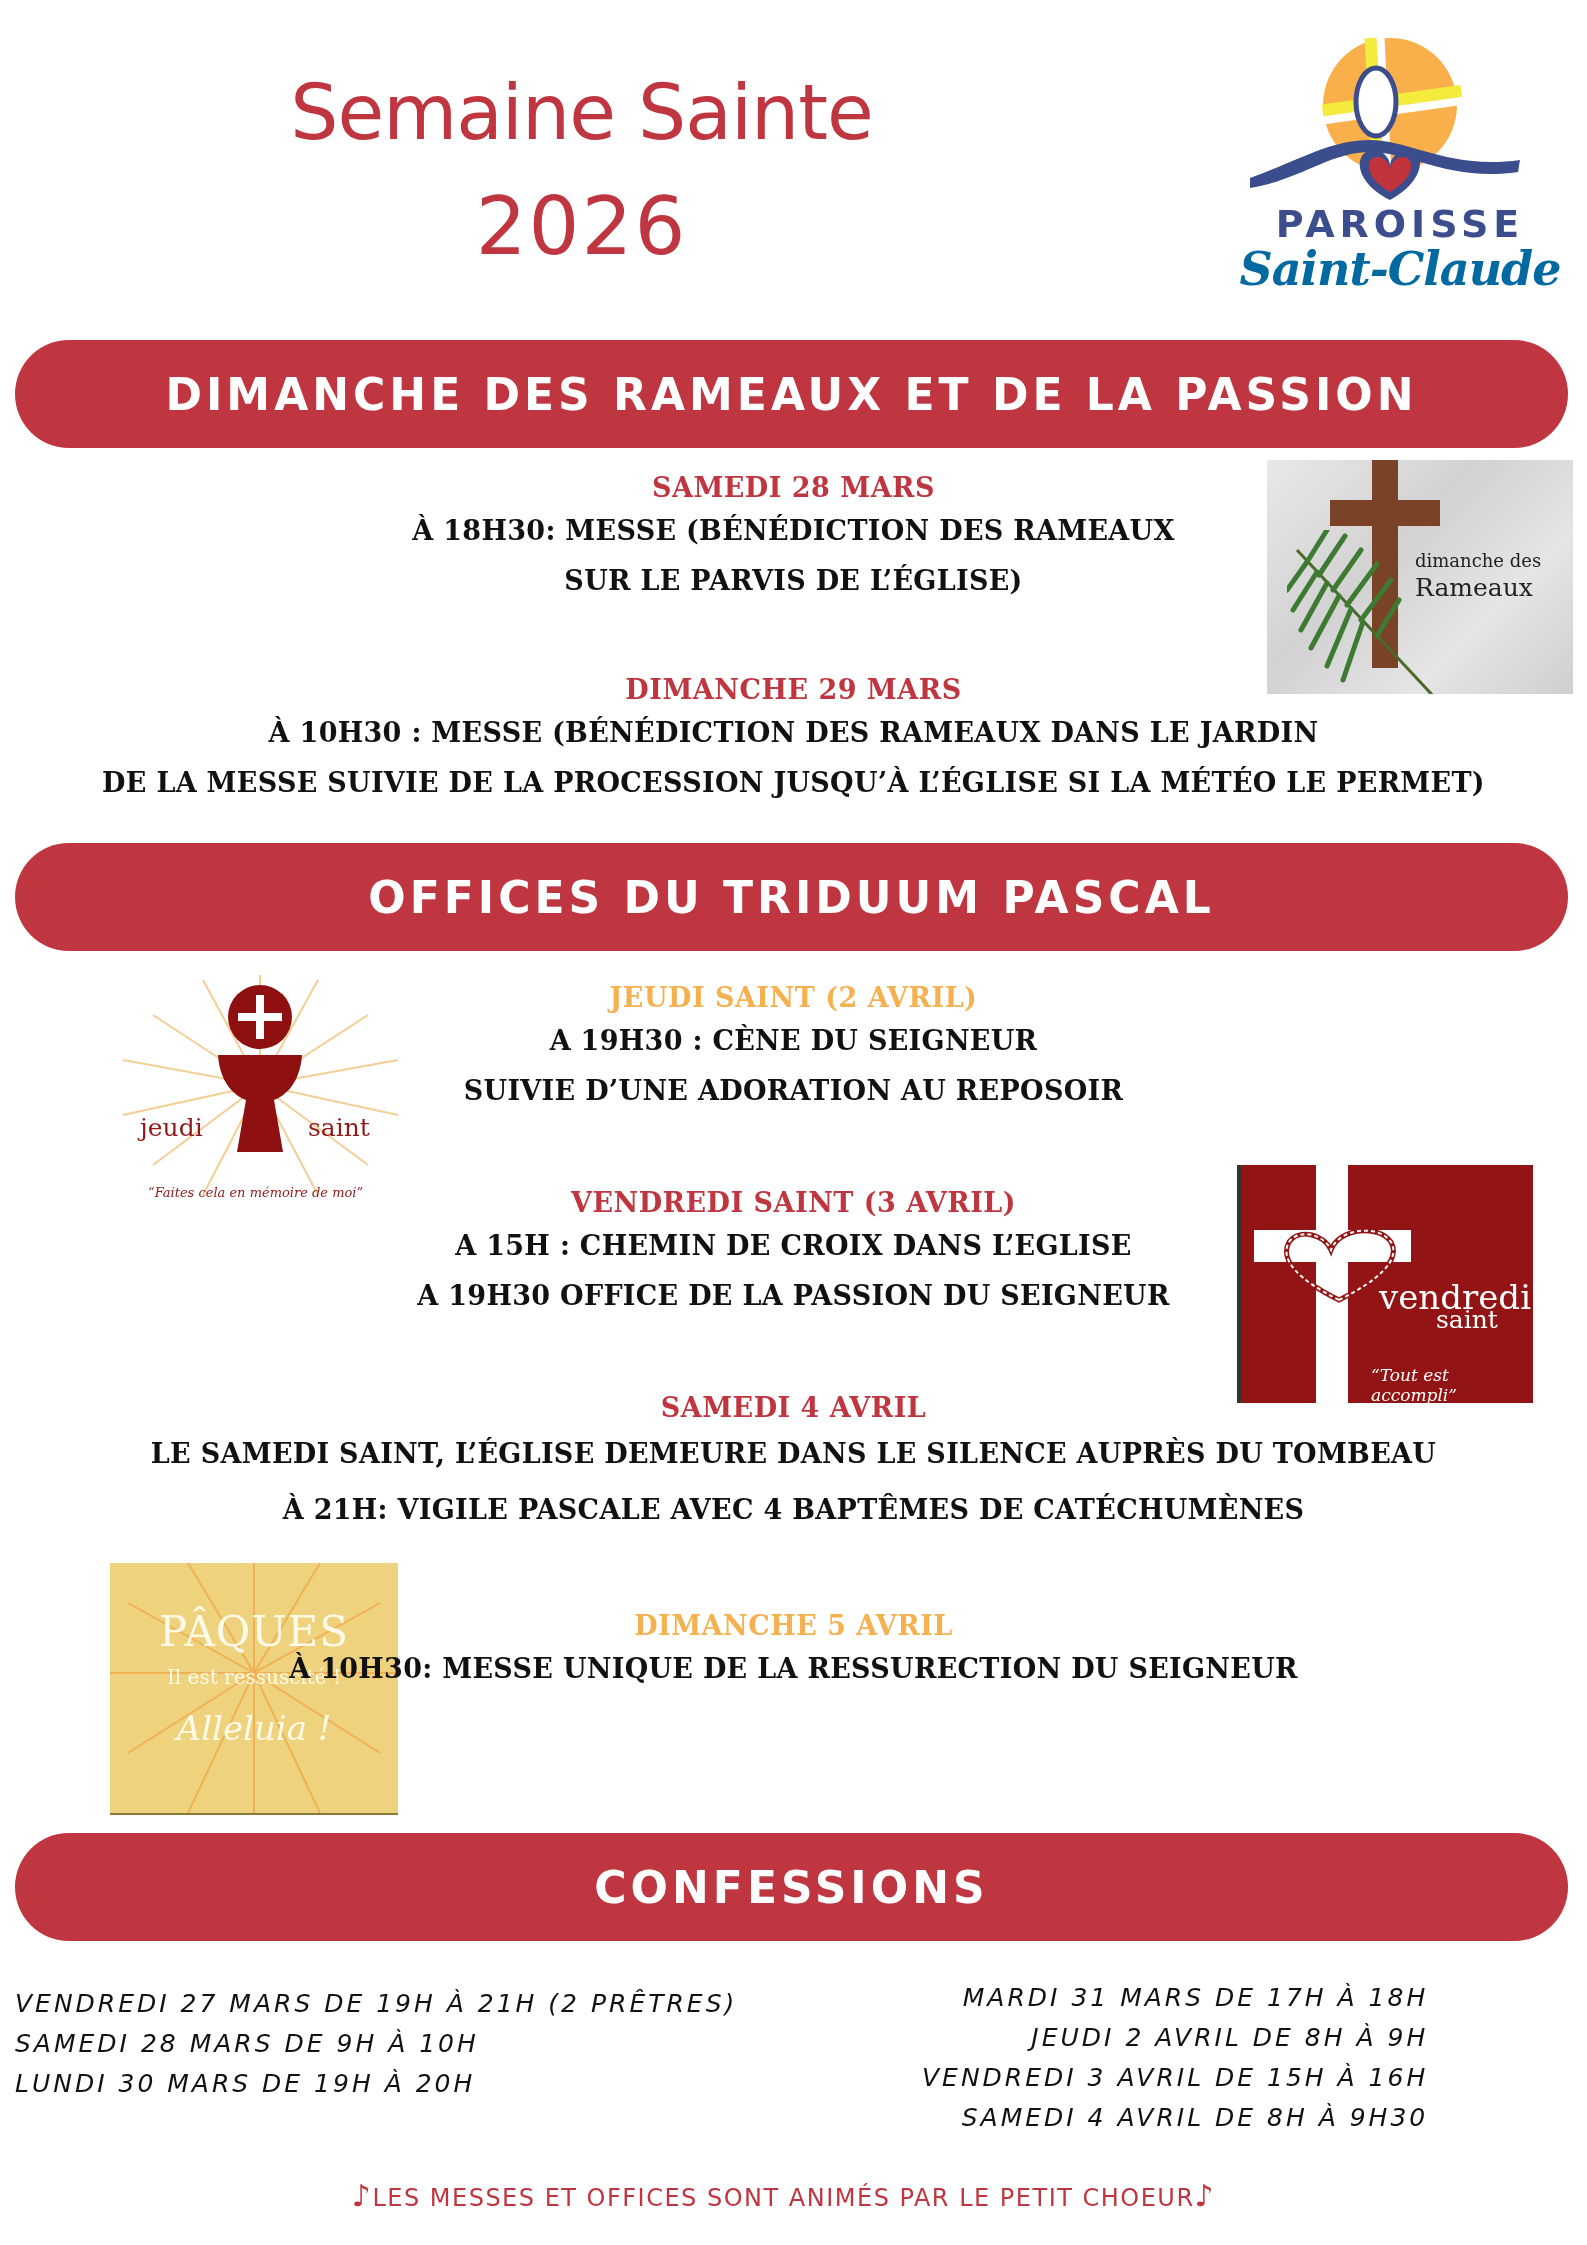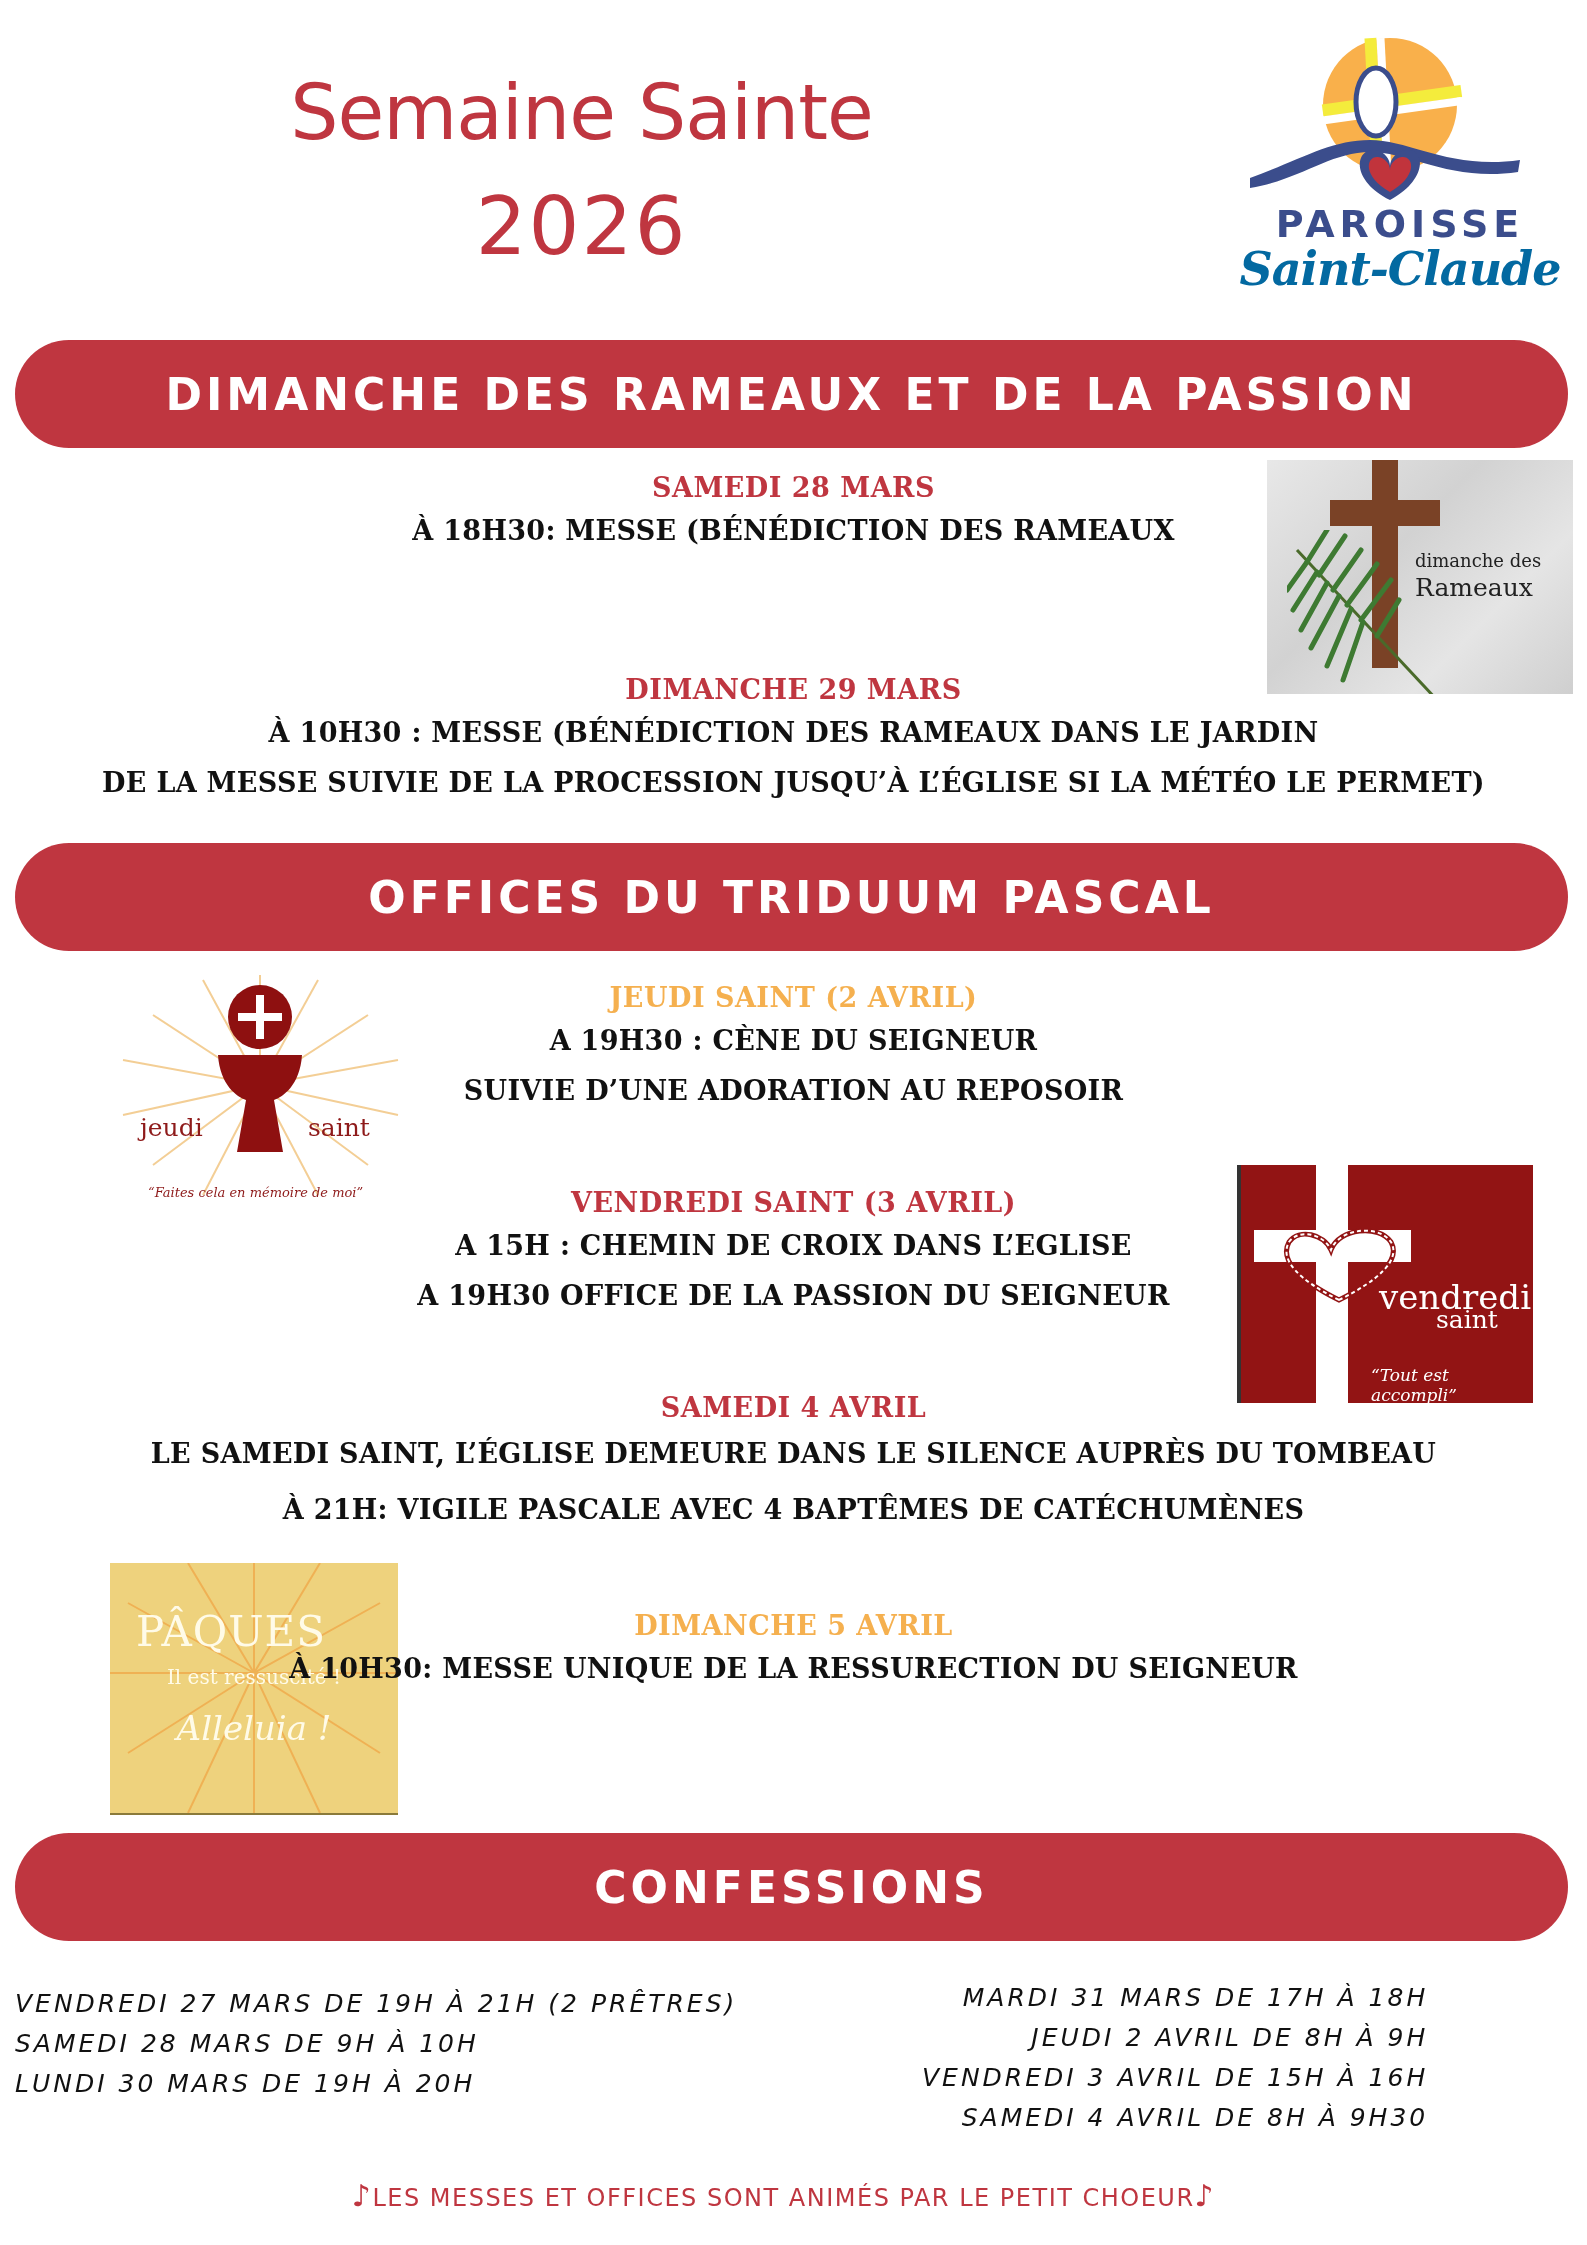--- a/index.html
+++ b/index.html
@@ -32,21 +32,21 @@
   .jeudi .q { position:absolute; left:30px; top:210px; font-family:"DejaVu Serif", serif; font-style:italic; color:#8e1a1a; font-size:13px; }
   
   .vendredi { left:1237px; top:1165px; width:292px; height:238px; background:#921414; border-left:4px solid #333; }
   .vendredi .cv { position:absolute; left:75px; top:0; width:32px; height:238px; background:#fff; }
   .vendredi .ch { position:absolute; left:13px; top:65px; width:157px; height:32px; background:#fff; }
   .vendredi .t1 { position:absolute; left:138px; top:112px; font-family:"DejaVu Serif", serif; font-size:34px; color:#fff; }
   .vendredi .t2 { position:absolute; left:195px; top:140px; font-family:"DejaVu Serif", serif; font-size:25px; color:#fff; }
   .vendredi .q { position:absolute; left:130px; top:200px; font-family:"DejaVu Serif", serif; font-style:italic; font-size:17px; color:#fff; }
   
   .paques { left:110px; top:1563px; width:288px; height:250px; background:#eed27d; border-bottom:2px solid #8a7a3a; }
-  .paques .t1 { position:absolute; width:100%; text-align:left; top:44px; font-family:"DejaVu Serif", serif; font-size:42px; color:#fffbe8; letter-spacing:1px;padding-left:26px; }
+  .paques .t1 { position:absolute; width:100%; text-align:center; top:44px; font-family:"DejaVu Serif", serif; font-size:42px; color:#fffbe8; letter-spacing:1px; }
   .paques .t2 { position:absolute; width:100%; text-align:center; top:102px; font-family:"DejaVu Serif", serif; font-size:20px; color:#fffbe8; }
   .paques .t3 { position:absolute; width:100%; text-align:center; top:145px; font-family:"DejaVu Serif", serif; font-style:italic; font-size:34px; color:#fffbe8; }
 </style>
 </head>
 <body>
 
 <div class="abs title title1">Semaine Sainte</div>
 <div class="abs title title2">2026</div>
 
 <div class="abs" style="left:1230px;top:30px;width:340px;height:270px;">
@@ -65,20 +65,21 @@
   <div style="position:absolute;left:0;width:340px;top:212px;text-align:center;color:#0369a1;font-family:'DejaVu Serif',serif;font-style:italic;font-weight:bold;font-size:46px;letter-spacing:-1px;">Saint-Claude</div>
 </div>
 
 <div class="abs banner" style="top:340px;">
   <span>DIMANCHE DES RAMEAUX ET DE LA PASSION</span>
 </div>
 
 <div class="abs center-text" style="left:0;width:1587px;top:470px;">
   <div class="day red" style="line-height:36px;">SAMEDI 28 MARS</div>
   <div class="line">À 18H30:  MESSE (BÉNÉDICTION DES RAMEAUX</div>
+  <div class="line">SUR LE PARVIS DE L’ÉGLISE)</div>
 </div>
 
 <div class="abs img-box rameaux">
   <div class="cross-v"></div>
   <div class="cross-h"></div>
   <svg class="palm" viewBox="0 0 160 170">
     <path d="M10 20 L150 170" stroke="#4a6a2a" stroke-width="3" fill="none"></path>
     <g stroke="#3e7a32" stroke-width="5" stroke-linecap="round">
       <line x1="20" y1="32" x2="0" y2="60"></line>
         <line x1="30" y1="42" x2="6" y2="80"></line>

